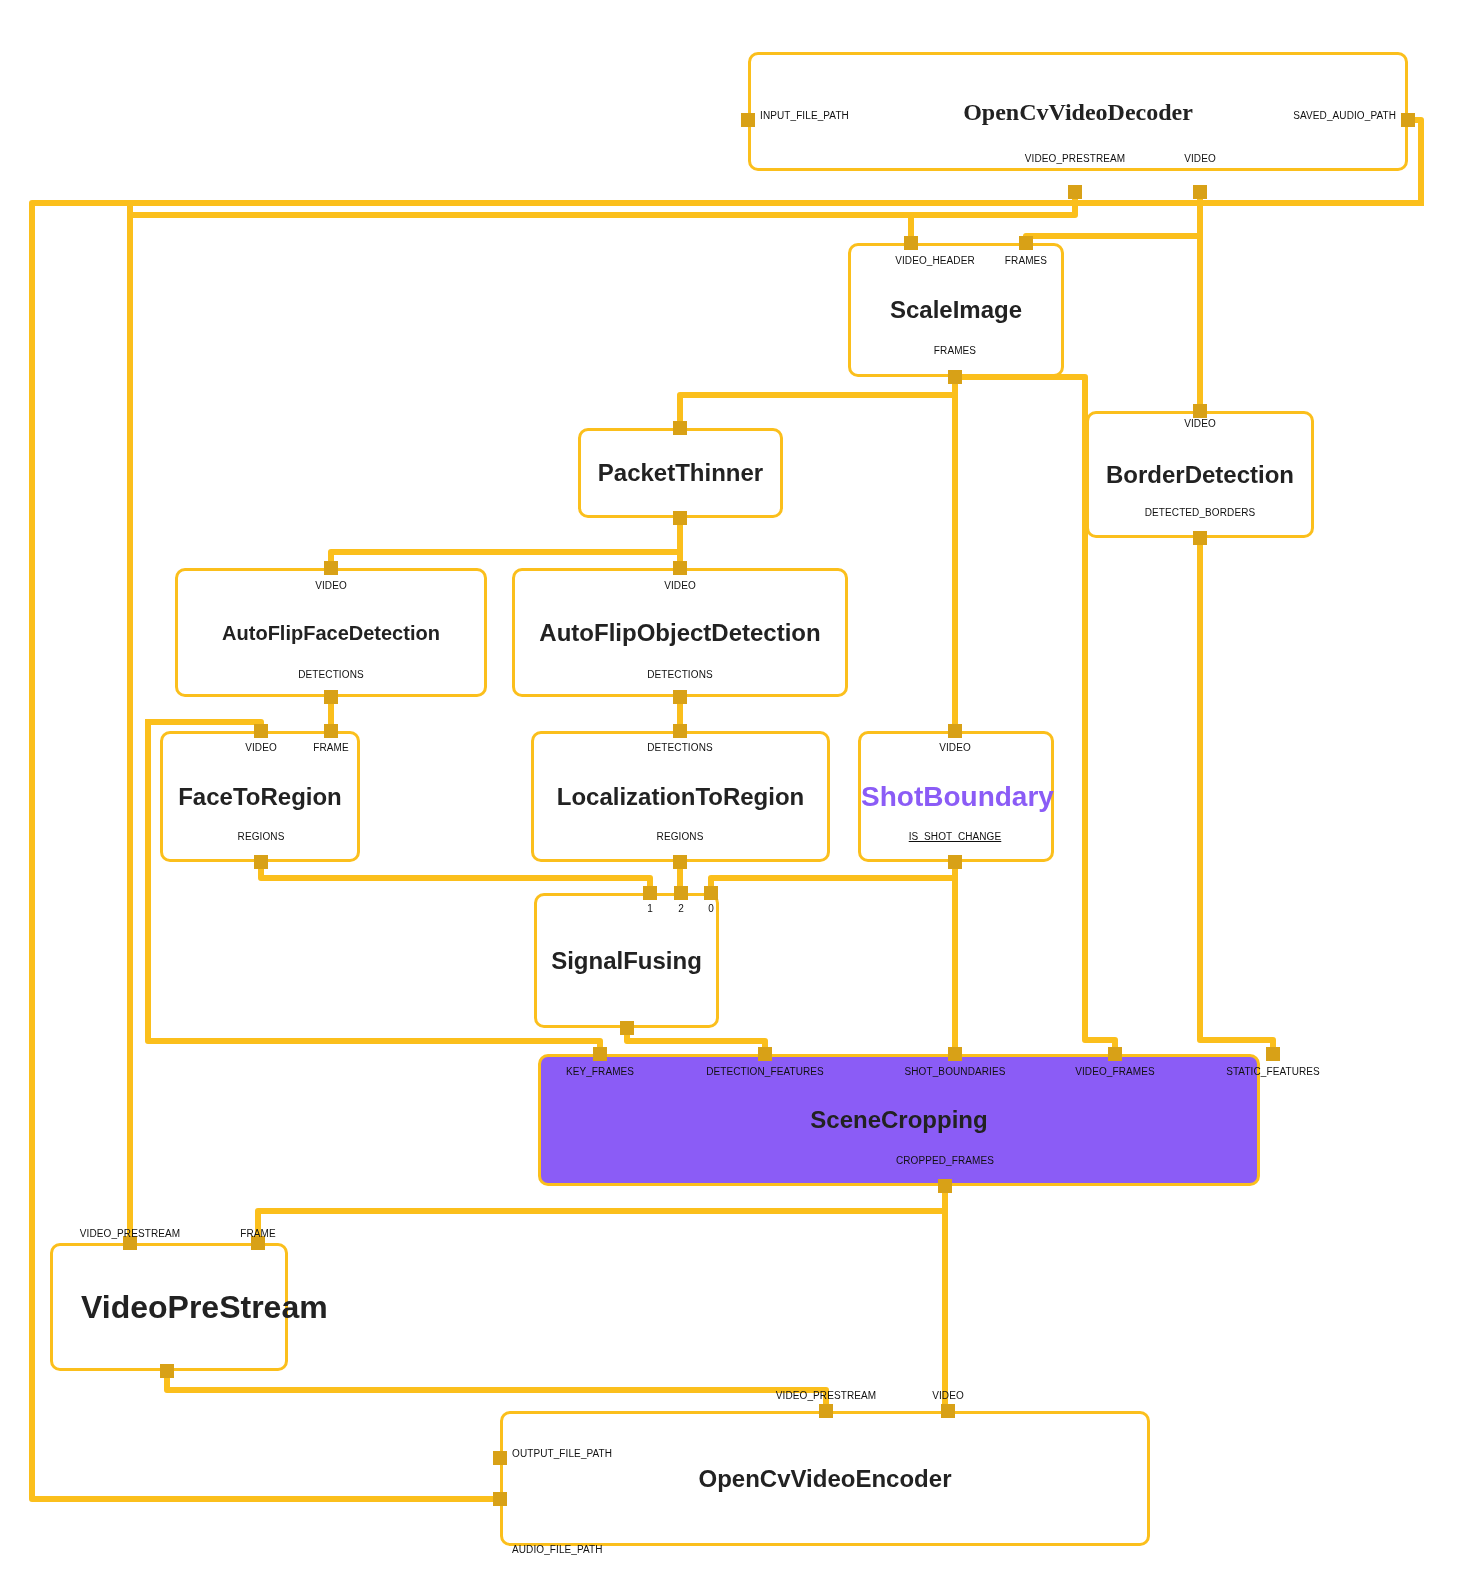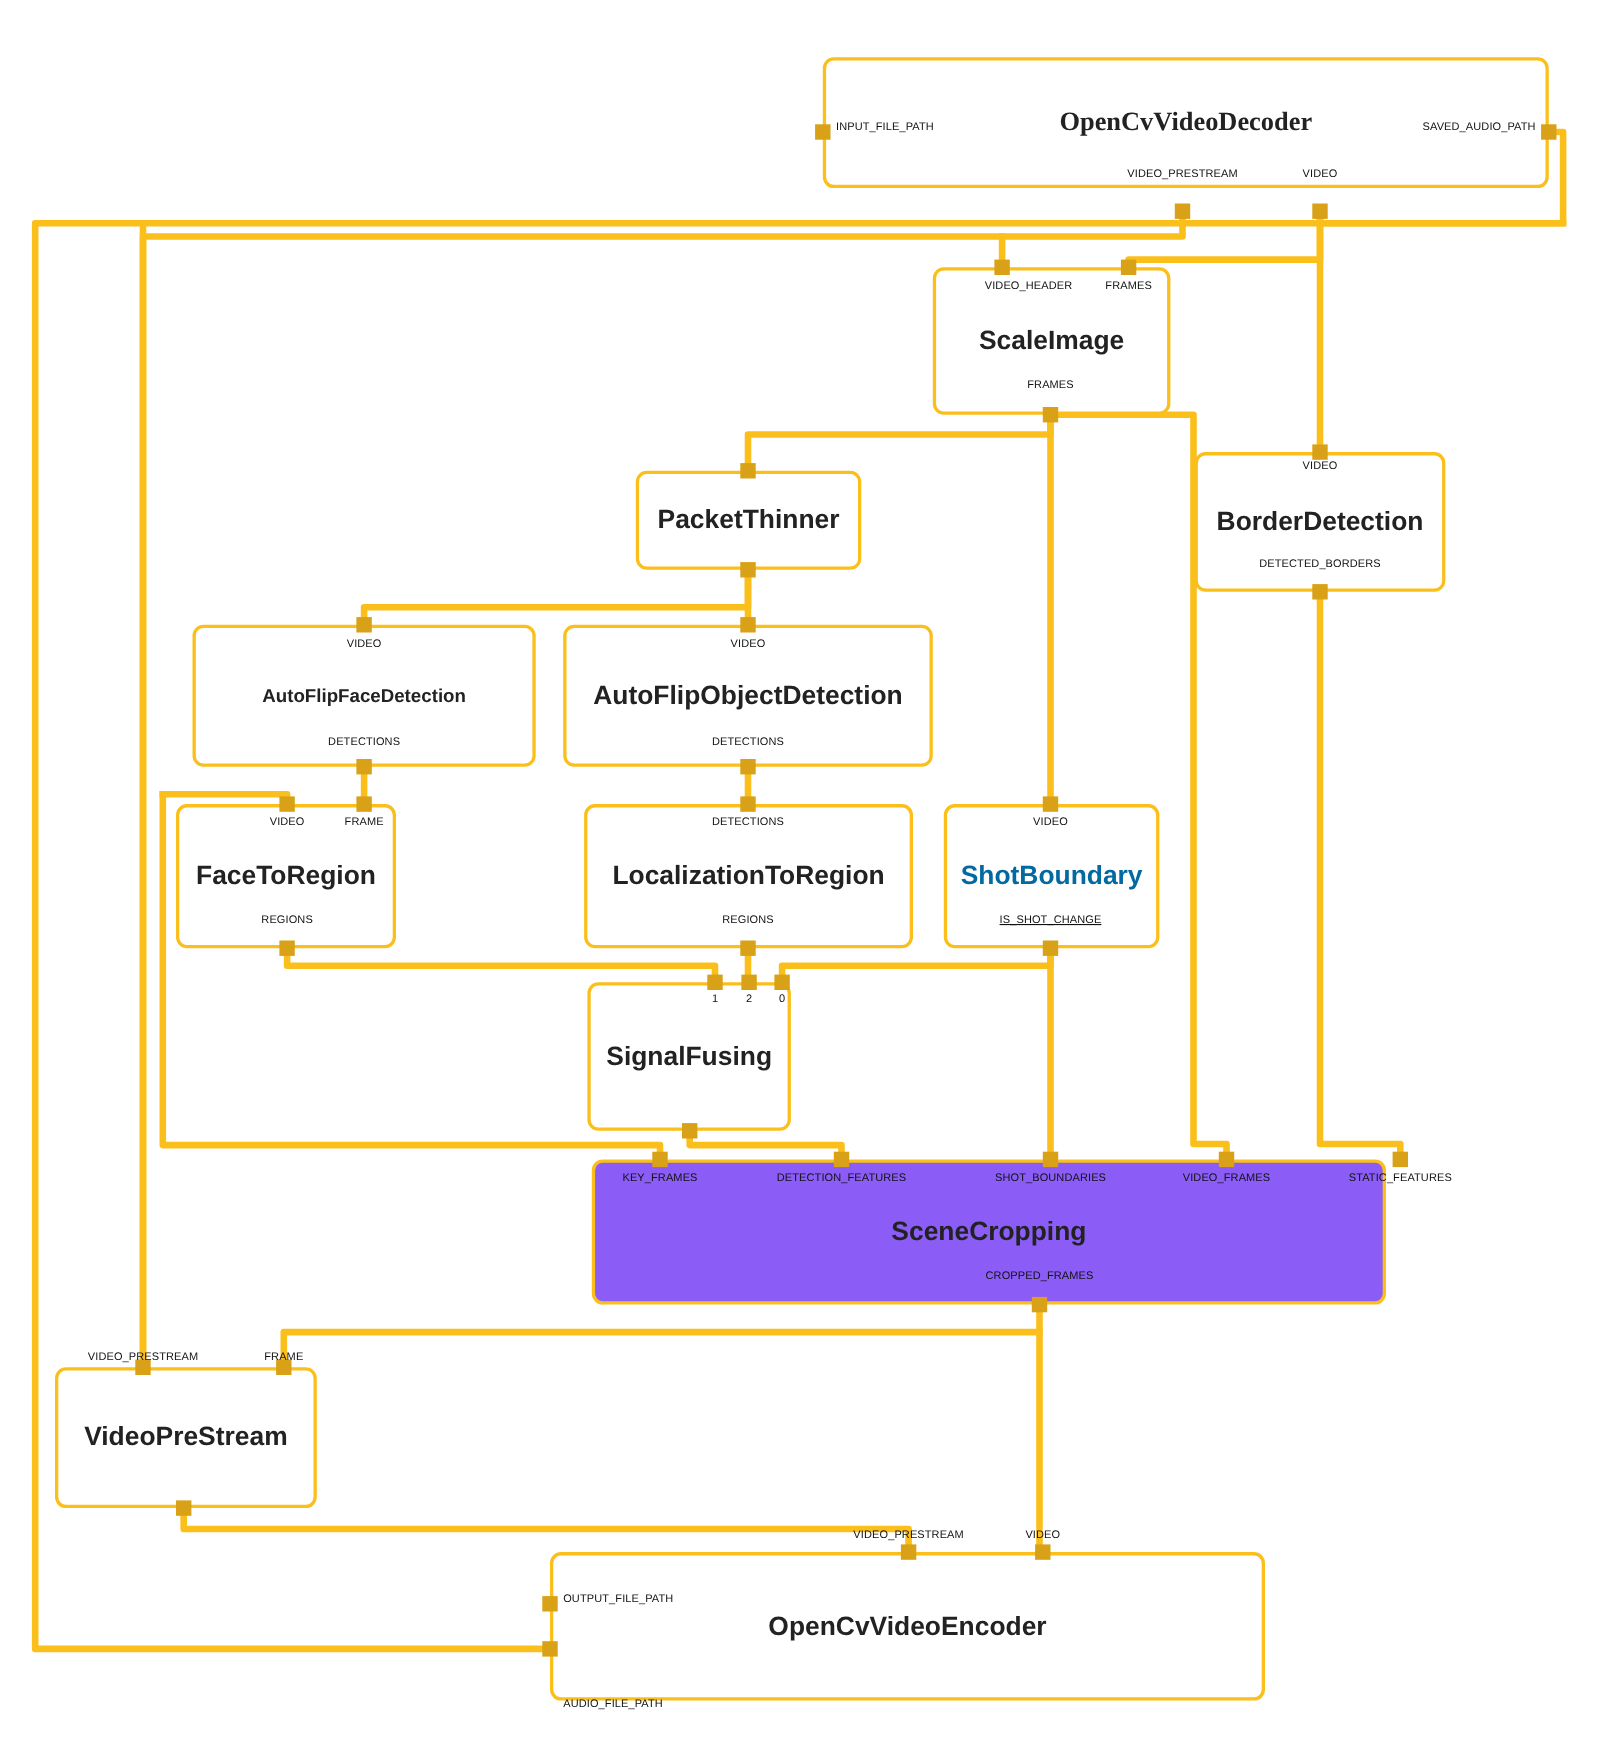--- a/index.html
+++ b/index.html
@@ -73,21 +73,21 @@
       <div class="port" style="left: 680px; top: 428px; background: rgb(216, 161, 23);"></div>
       <div class="port" style="left: 680px; top: 518px; background: rgb(216, 161, 23);"></div>
       <div class="node" style="left: 1086px; top: 411px; width: 228px; height: 127px; border-color: rgb(251, 191, 28); background: rgb(255, 255, 255);">
         <div class="node-title" style="font-size: 24px; color: rgb(34, 34, 34);">BorderDetection</div>
       </div>
       <div class="port" style="left: 1200px; top: 411px; background: rgb(216, 161, 23);"></div>
       <div class="port-label" style="left: 1200px; top: 418px;">VIDEO</div>
       <div class="port" style="left: 1200px; top: 538px; background: rgb(216, 161, 23);"></div>
       <div class="port-label" style="left: 1200px; top: 507px;">DETECTED_BORDERS</div>
       <div class="node" style="left: 175px; top: 568px; width: 312px; height: 129px; border-color: rgb(251, 191, 28); background: rgb(255, 255, 255);">
-        <div class="node-title" style="font-size: 17px; color: rgb(34, 34, 34);">AutoFlipFaceDetection</div>
+        <div class="node-title" style="font-size: 20px; color: rgb(34, 34, 34);">AutoFlipFaceDetection</div>
       </div>
       <div class="port" style="left: 331px; top: 568px; background: rgb(216, 161, 23);"></div>
       <div class="port-label" style="left: 331px; top: 580px;">VIDEO</div>
       <div class="port" style="left: 331px; top: 697px; background: rgb(216, 161, 23);"></div>
       <div class="port-label" style="left: 331px; top: 669px;">DETECTIONS</div>
       <div class="node" style="left: 512px; top: 568px; width: 336px; height: 129px; border-color: rgb(251, 191, 28); background: rgb(255, 255, 255);">
         <div class="node-title" style="font-size: 24px; color: rgb(34, 34, 34);">AutoFlipObjectDetection</div>
       </div>
       <div class="port" style="left: 680px; top: 568px; background: rgb(216, 161, 23);"></div>
       <div class="port-label" style="left: 680px; top: 580px;">VIDEO</div>
@@ -103,21 +103,21 @@
       <div class="port" style="left: 261px; top: 862px; background: rgb(216, 161, 23);"></div>
       <div class="port-label" style="left: 261px; top: 831px;">REGIONS</div>
       <div class="node" style="left: 531px; top: 731px; width: 299px; height: 131px; border-color: rgb(251, 191, 28); background: rgb(255, 255, 255);">
         <div class="node-title" style="font-size: 24px; color: rgb(34, 34, 34);">LocalizationToRegion</div>
       </div>
       <div class="port" style="left: 680px; top: 731px; background: rgb(216, 161, 23);"></div>
       <div class="port-label" style="left: 680px; top: 742px;">DETECTIONS</div>
       <div class="port" style="left: 680px; top: 862px; background: rgb(216, 161, 23);"></div>
       <div class="port-label" style="left: 680px; top: 831px;">REGIONS</div>
       <div class="node" style="left: 858px; top: 731px; width: 196px; height: 131px; border-color: rgb(251, 191, 28); background: rgb(255, 255, 255);">
-        <div class="node-title" style="font-size: 24px; color: #0369a1;">ShotBoundary</div>
+        <div class="node-title" style="font-size: 28px; color: #8b5cf6;">ShotBoundary</div>
       </div>
       <div class="port" style="left: 955px; top: 731px; background: rgb(216, 161, 23);"></div>
       <div class="port-label" style="left: 955px; top: 742px;">VIDEO</div>
       <div class="port" style="left: 955px; top: 862px; background: rgb(216, 161, 23);"></div>
       <div class="port-label" style="left: 955px; top: 831px; text-decoration: underline;">IS_SHOT_CHANGE</div>
       <div class="node" style="left: 534px; top: 893px; width: 185px; height: 135px; border-color: rgb(251, 191, 28); background: rgb(255, 255, 255);">
         <div class="node-title" style="font-size: 24px; color: rgb(34, 34, 34);">SignalFusing</div>
       </div>
       <div class="port" style="left: 650px; top: 893px; background: rgb(216, 161, 23);"></div>
       <div class="port-label" style="left: 650px; top: 903px;">1</div>
@@ -135,21 +135,21 @@
       <div class="port-label" style="left: 765px; top: 1066px;">DETECTION_FEATURES</div>
       <div class="port" style="left: 955px; top: 1054px; background: rgb(216, 161, 23);"></div>
       <div class="port-label" style="left: 955px; top: 1066px;">SHOT_BOUNDARIES</div>
       <div class="port" style="left: 1115px; top: 1054px; background: rgb(216, 161, 23);"></div>
       <div class="port-label" style="left: 1115px; top: 1066px;">VIDEO_FRAMES</div>
       <div class="port" style="left: 1273px; top: 1054px; background: rgb(216, 161, 23);"></div>
       <div class="port-label" style="left: 1273px; top: 1066px;">STATIC_FEATURES</div>
       <div class="port" style="left: 945px; top: 1186px; background: rgb(216, 161, 23);"></div>
       <div class="port-label" style="left: 945px; top: 1155px;">CROPPED_FRAMES</div>
       <div class="node" style="left: 50px; top: 1243px; width: 238px; height: 128px; border-color: rgb(251, 191, 28); background: rgb(255, 255, 255);">
-        <div class="node-title" style="font-size: 24px; color: rgb(34, 34, 34);">VideoPreStream</div>
+        <div class="node-title" style="font-size: 32px; color: rgb(34, 34, 34); padding-left: 28px;">VideoPreStream</div>
       </div>
       <div class="port" style="left: 130px; top: 1243px; background: rgb(216, 161, 23);"></div>
       <div class="port-label" style="left: 130px; top: 1228px;">VIDEO_PRESTREAM</div>
       <div class="port" style="left: 258px; top: 1243px; background: rgb(216, 161, 23);"></div>
       <div class="port-label" style="left: 258px; top: 1228px;">FRAME</div>
       <div class="port" style="left: 167px; top: 1371px; background: rgb(216, 161, 23);"></div>
       <div class="node" style="left: 500px; top: 1411px; width: 650px; height: 135px; border-color: rgb(251, 191, 28); background: rgb(255, 255, 255);">
         <div class="node-title" style="font-size: 24px; color: rgb(34, 34, 34);">OpenCvVideoEncoder</div>
       </div>
       <div class="port" style="left: 826px; top: 1411px; background: rgb(216, 161, 23);"></div>

